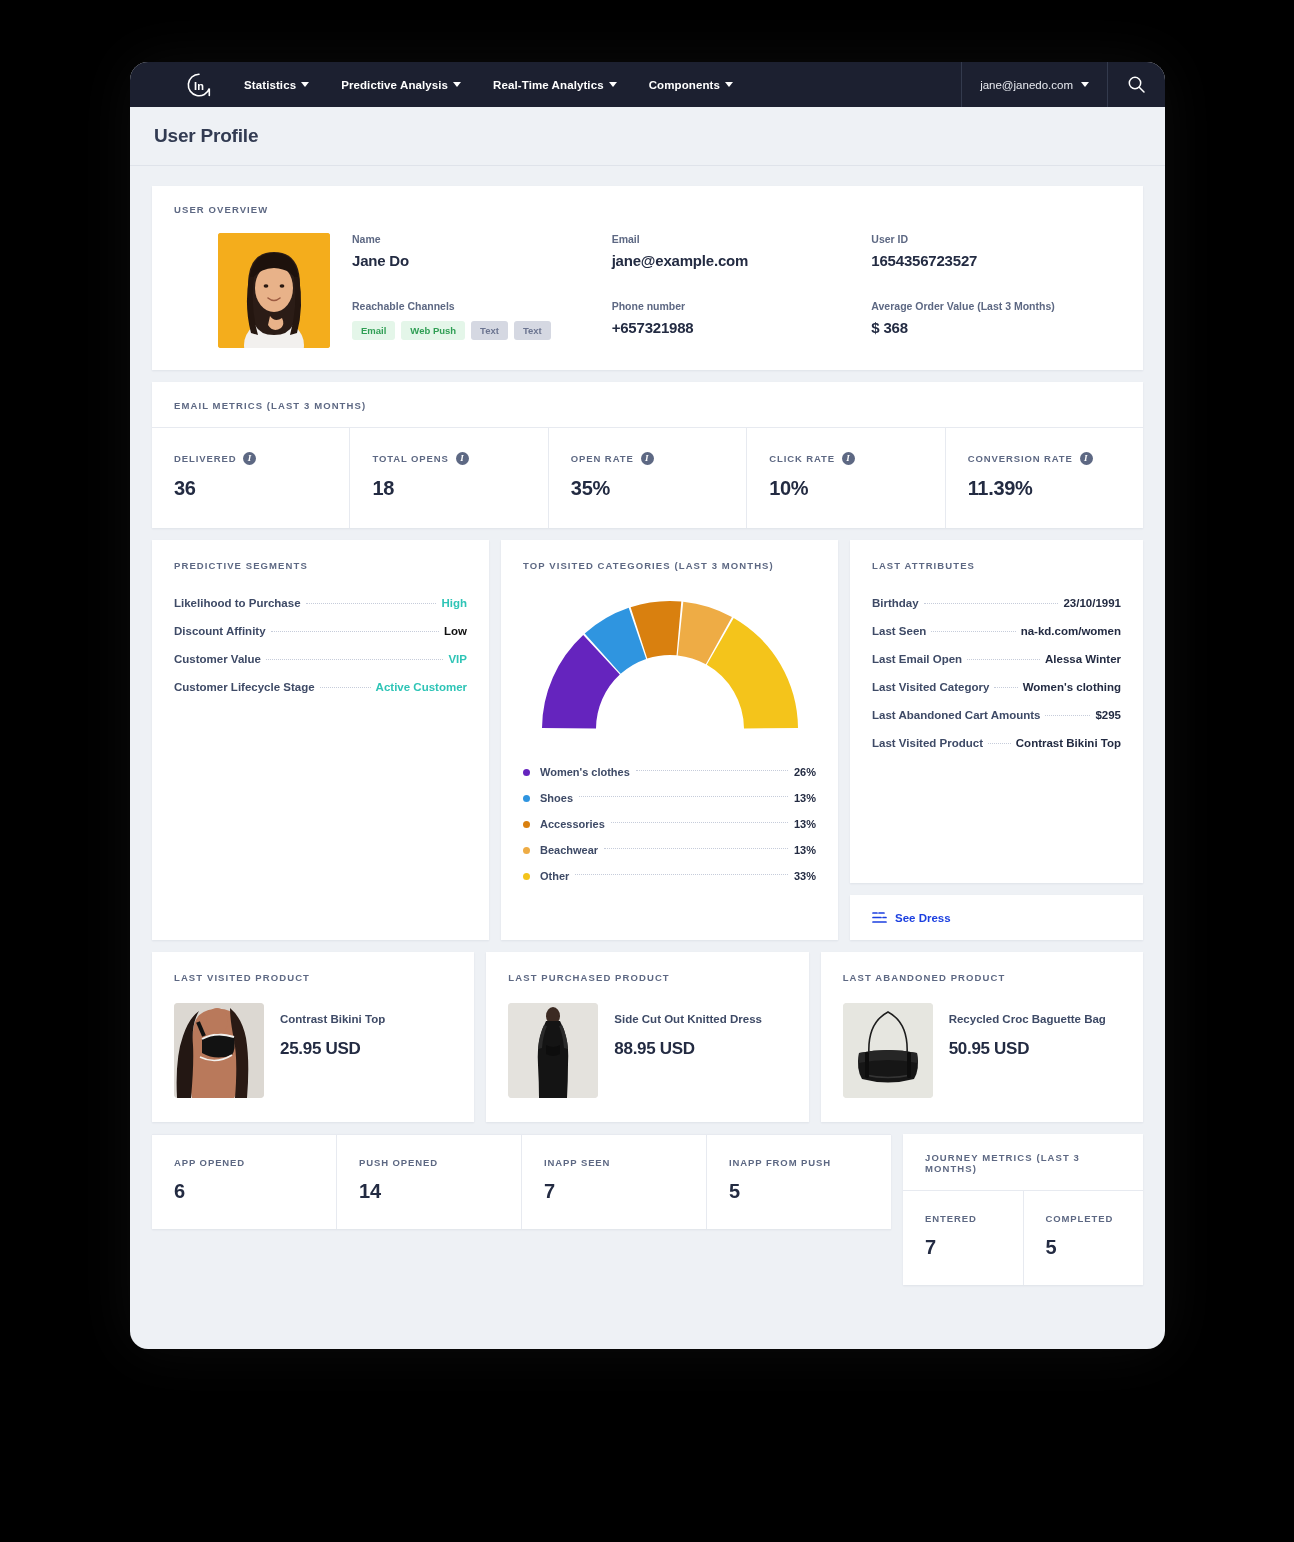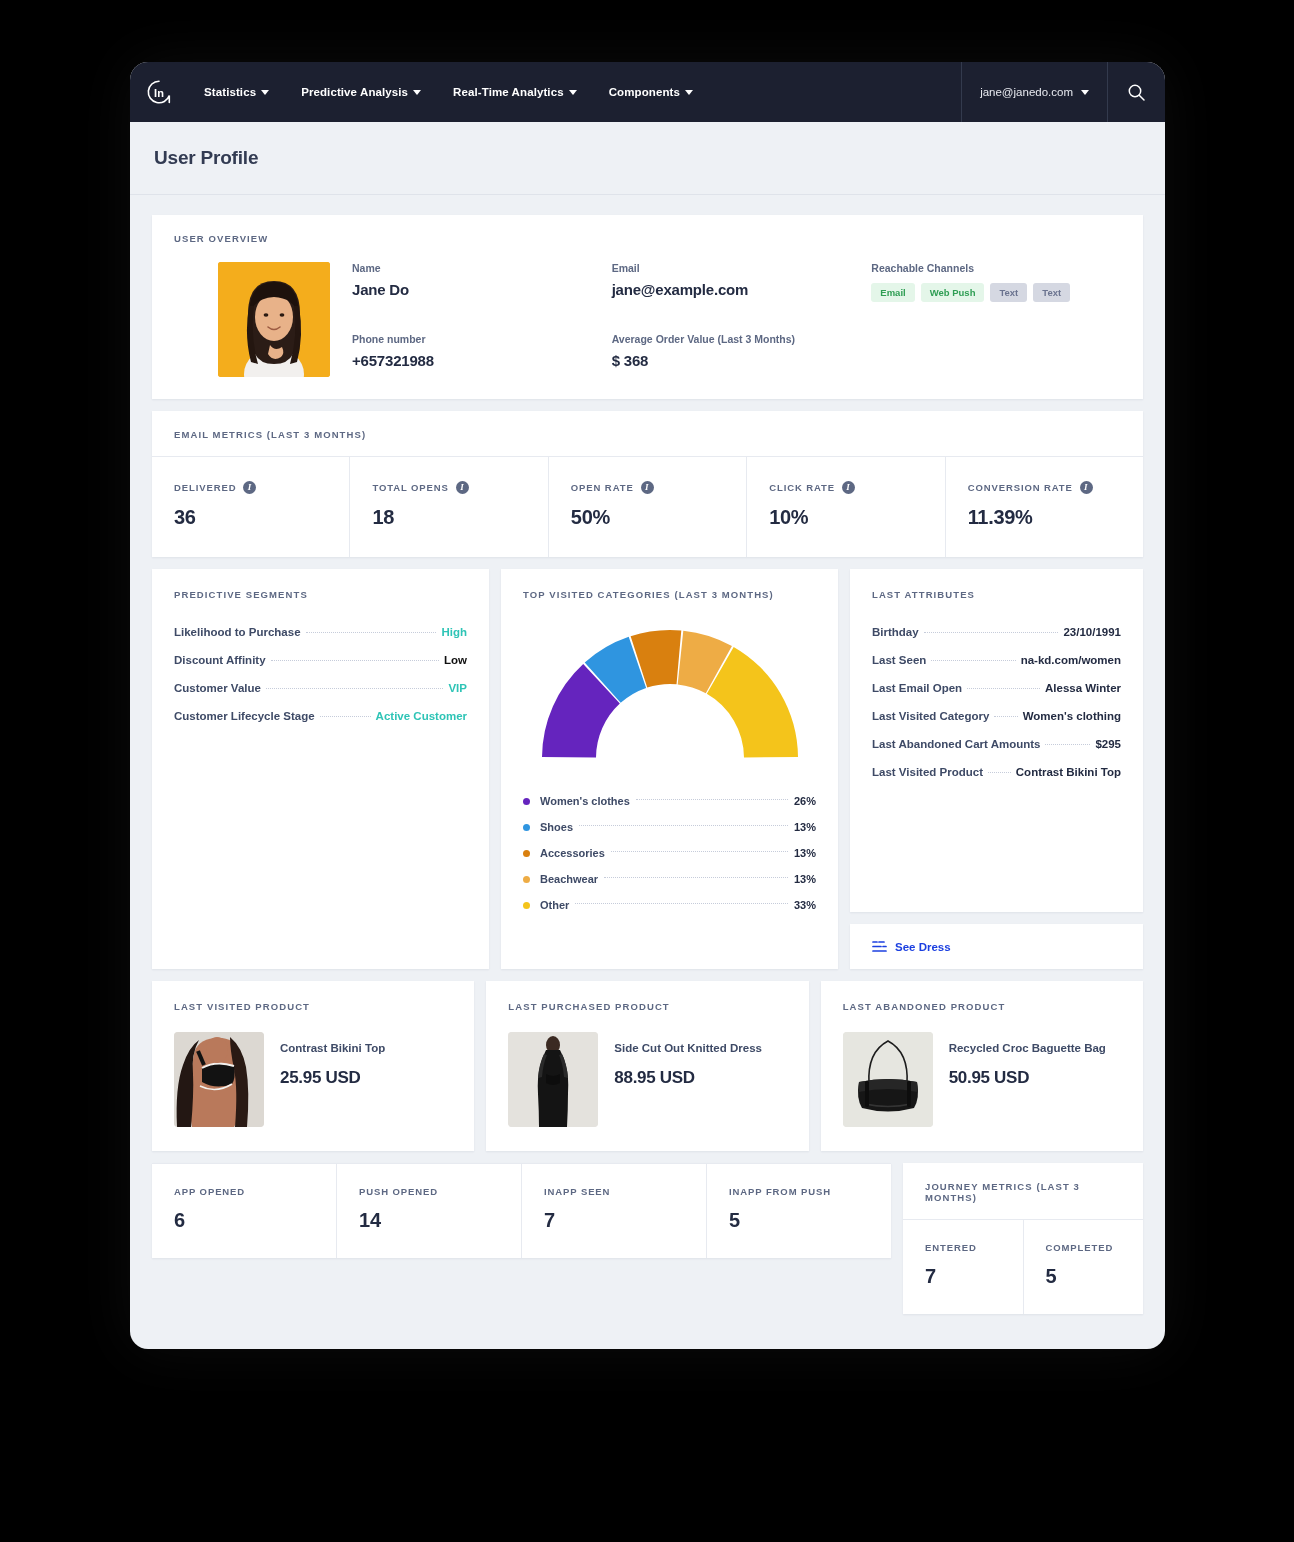--- a/index.html
+++ b/index.html
@@ -19,25 +19,26 @@
     left: 130px; top: 62px;
     width: 1035px; height: 1287px;
     background: #eef1f5;
     border-radius: 18px;
     overflow: hidden;
     box-shadow: 0 0 60px rgba(255,255,255,0.05);
   }
 
   
   .navbar {
-    height: 60px;
+    height: 45px;
     background: #1c2030;
     display: flex;
     align-items: stretch;
     color: #fff;
+    padding-left: 40px;
   }
   .nav-logo {
     display: flex; align-items: center; justify-content: center;
     width: 58px;
   }
   .nav-logo svg { display:block; }
   .nav-links {
     display: flex; align-items: center; gap: 0px;
     flex: 1;
   }
@@ -65,21 +66,21 @@
   }
   .nav-search {
     display: flex; align-items: center; justify-content: center;
     width: 58px;
     border-left: 1px solid #333a4d;
     cursor: pointer;
   }
 
   
   .page-header {
-    height: 73px;
+    height: 59px;
     display: flex; align-items: center;
     padding: 0 24px;
     background: #eef1f5;
     border-bottom: 1px solid #dfe3ea;
   }
   .page-title {
     font-size: 19px; font-weight: bold; color: #323b52;
     letter-spacing: -0.2px;
   }
 
@@ -324,20 +325,24 @@
         <div class="overview-cols">
           <div>
             <div class="field-label">Name</div>
             <div class="field-value">Jane Do</div>
           </div>
           <div>
             <div class="field-label">Email</div>
             <div class="field-value">jane@example.com</div>
           </div>
           <div>
+            <div class="field-label">User ID</div>
+            <div class="field-value">1654356723527</div>
+          </div>
+          <div>
             <div class="field-label">Reachable Channels</div>
             <div class="badges">
               <span class="badge green">Email</span>
               <span class="badge green">Web Push</span>
               <span class="badge gray">Text</span>
               <span class="badge gray">Text</span>
             </div>
           </div>
           <div>
             <div class="field-label">Phone number</div>
@@ -368,21 +373,21 @@
             <span>TOTAL OPENS</span>
             <span class="info-icon">i</span>
           </div>
           <div class="metric-value">18</div>
         </div>
         <div class="metric-cell">
           <div class="metric-label">
             <span>OPEN RATE</span>
             <span class="info-icon">i</span>
           </div>
-          <div class="metric-value">50%</div>
+          <div class="metric-value">35%</div>
         </div>
         <div class="metric-cell">
           <div class="metric-label">
             <span>CLICK RATE</span>
             <span class="info-icon">i</span>
           </div>
           <div class="metric-value">10%</div>
         </div>
         <div class="metric-cell">
           <div class="metric-label">

